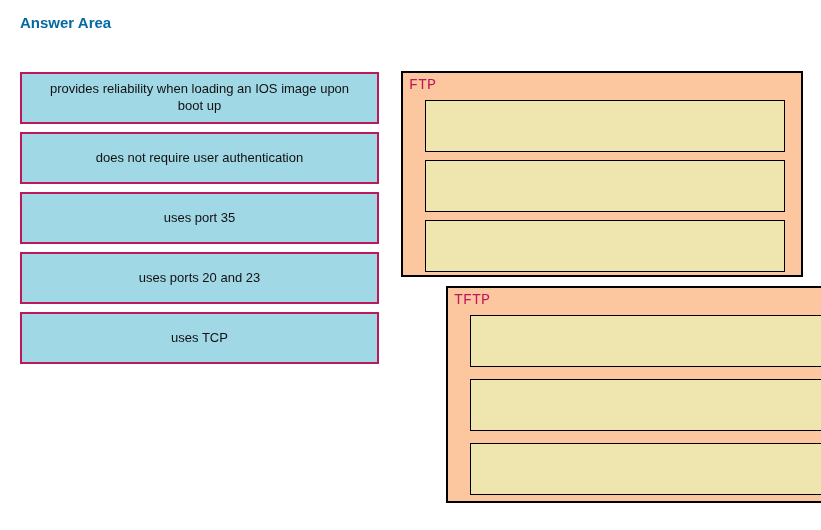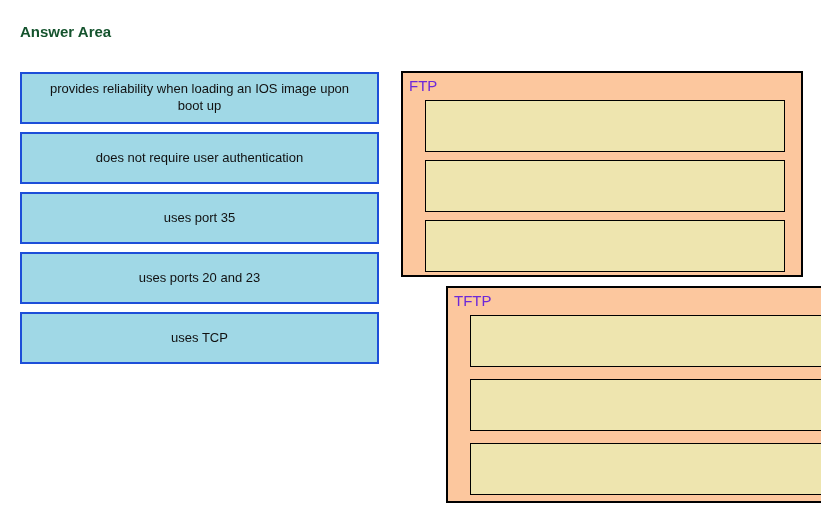--- a/index.html
+++ b/index.html
@@ -11,40 +11,40 @@
   .canvas {
     position: relative;
     width: 821px;
     height: 530px;
     background: #ffffff;
     overflow: hidden;
   }
   .page-title {
     position: absolute;
     left: 20px;
-    top: 23px;
+    top: 14px;
     font-size: 15px;
     font-weight: bold;
-    color: #14532d;
+    color: #0369a1;
   }
   
   .options {
     position: absolute;
     left: 20px;
     top: 72px;
     width: 359px;
     display: flex;
     flex-direction: column;
     gap: 8px;
   }
   .option {
     box-sizing: border-box;
     height: 52px;
     background: #a0d8e6;
-    border: 2px solid #1d4ed8;
+    border: 2px solid #be185d;
     display: flex;
     align-items: center;
     justify-content: center;
     text-align: center;
     font-size: 13px;
     line-height: 1.3;
     color: #111111;
     padding: 0 18px;
     cursor: move;
   }
@@ -54,22 +54,23 @@
     left: 401px;
     width: 402px;
     box-sizing: border-box;
     background: #fcc79e;
     border: 2px solid #000000;
   }
   .group--ftp  { top: 71px;  height: 206px; }
   .group--tftp { top: 286px; height: 217px; margin-left: 45px; }
   .group-label {
     font-size: 15px;
-    color: #6d28d9;
+    color: #be185d;
     margin: 4px 0 4px 6px;
+    font-family: Liberation Mono, monospace;
   }
   .slots {
     display: flex;
     flex-direction: column;
     padding: 2px 17px 6px 22px;
   }
   .group--ftp  .slots { gap: 8px; }
   .group--tftp .slots { gap: 12px; }
   .slot {
     box-sizing: border-box;

